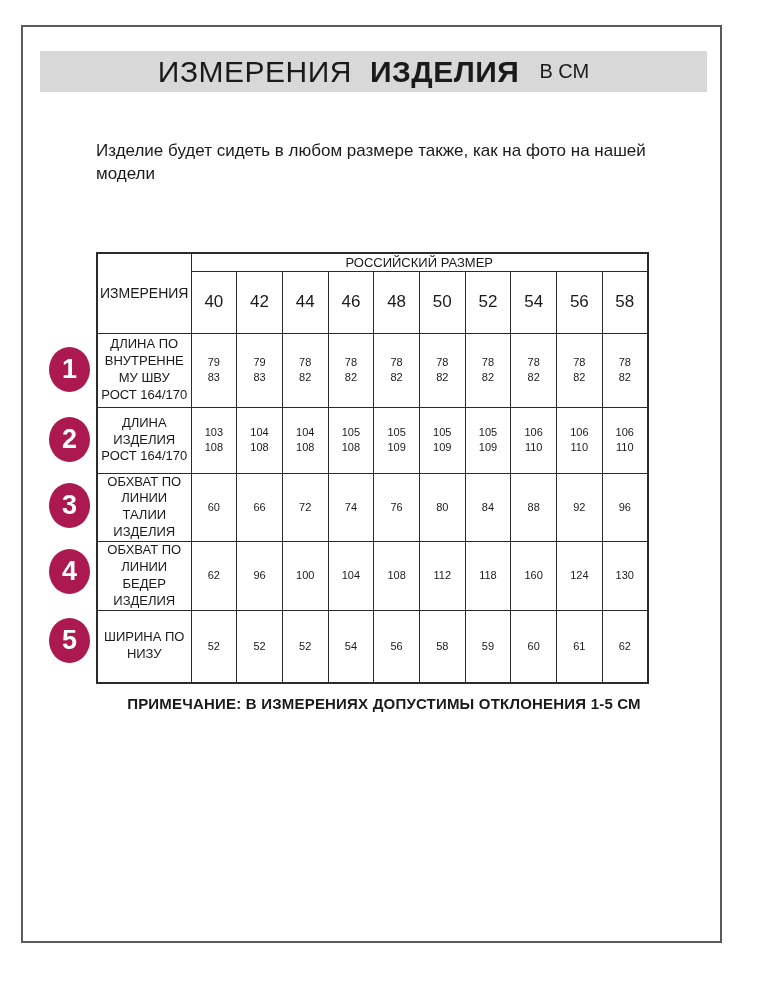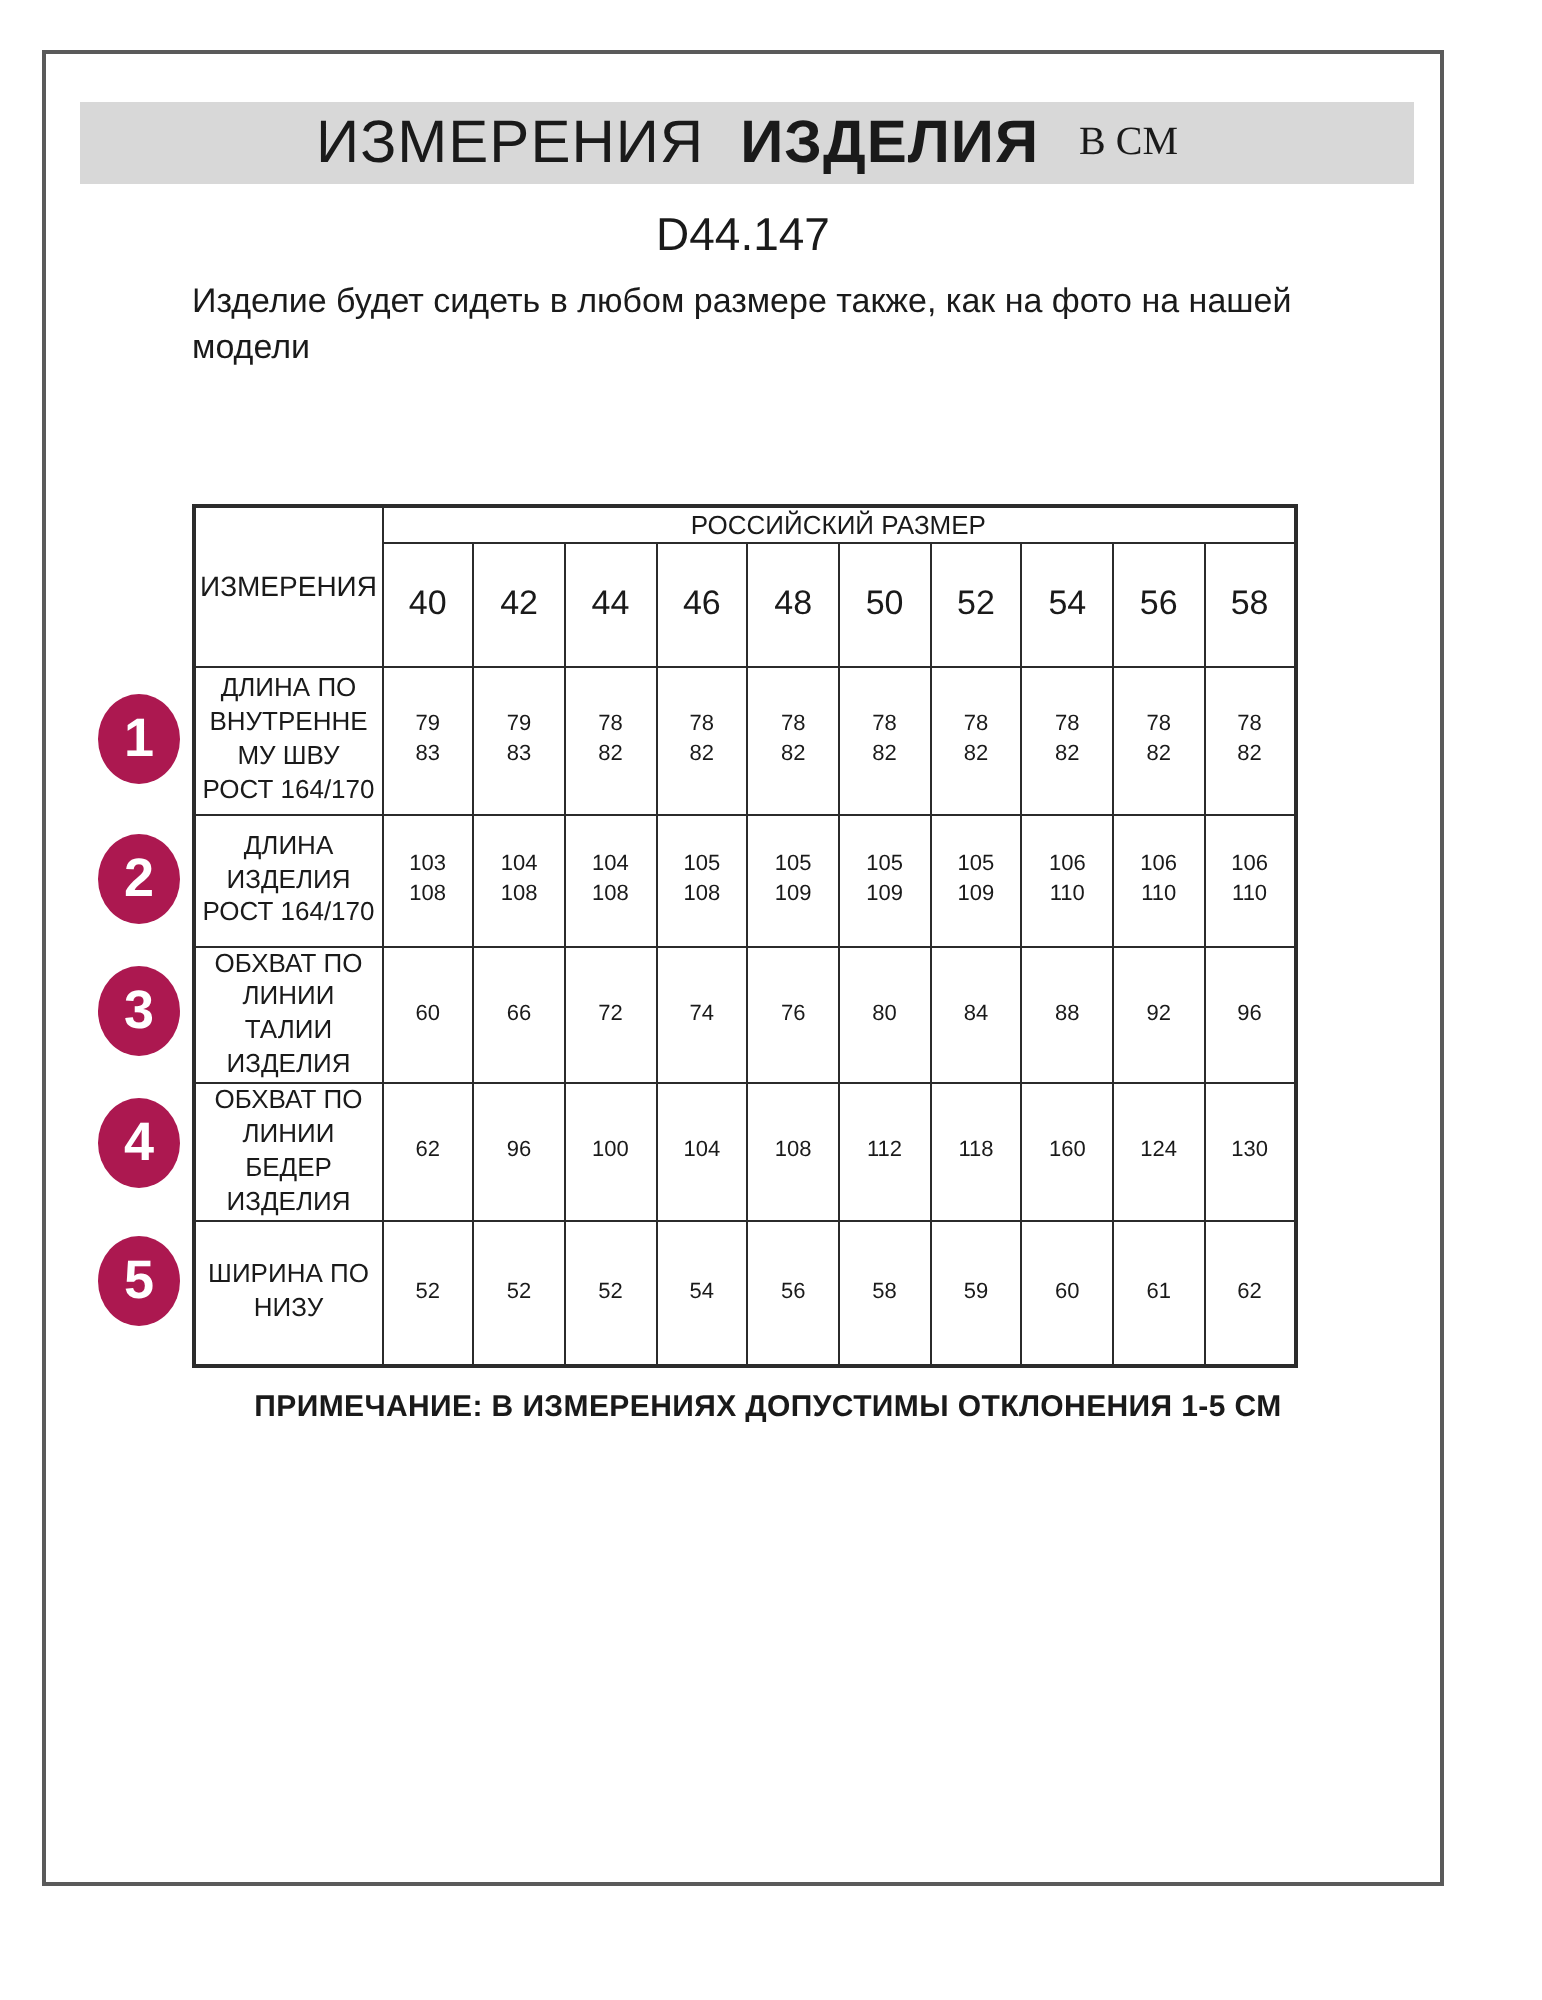--- a/index.html
+++ b/index.html
@@ -21,21 +21,21 @@
 
   .title-bar {
     position: absolute; left: 40px; top: 51px;
     width: 667px; height: 41px;
     background: #d8d8d8;
     display: flex; align-items: center; justify-content: center;
     white-space: nowrap;
   }
   .title-main { font-size: 30px; font-weight: 400; letter-spacing: 0.5px; }
   .title-bold { font-size: 30px; font-weight: 700; margin-left: 18px; letter-spacing: 0.5px; }
-  .title-unit { font-size: 20px; font-weight: 400; margin-left: 20px; font-family: Liberation Serif, serif; }
+  .title-unit { font-size: 20px; font-weight: 400; margin-left: 20px; }
 
   .product-code {
     position: absolute; left: 21px; top: 104px; width: 701px;
     text-align: center; font-size: 23px; font-weight: 400;
   }
 
   .fit-note {
     position: absolute; left: 96px; top: 140px; width: 551px;
     text-align: left; font-size: 17px; line-height: 1.35;
   }
@@ -84,21 +84,20 @@
 <div class="canvas">
 
   <div class="page-frame"></div>
 
   <div class="title-bar">
     <span class="title-main">ИЗМЕРЕНИЯ</span>
     <span class="title-bold">ИЗДЕЛИЯ</span>
     <span class="title-unit">В СМ</span>
   </div>
 
-  <div class="product-code">D44.147</div>
 
   <div class="fit-note">Изделие будет сидеть в любом размере также, как на фото на нашей модели</div>
 
   <table class="size-table">
     <colgroup>
       <col style="width:94px">
       <col style="width:45.7px">
         <col style="width:45.7px">
         <col style="width:45.7px">
         <col style="width:45.7px">

